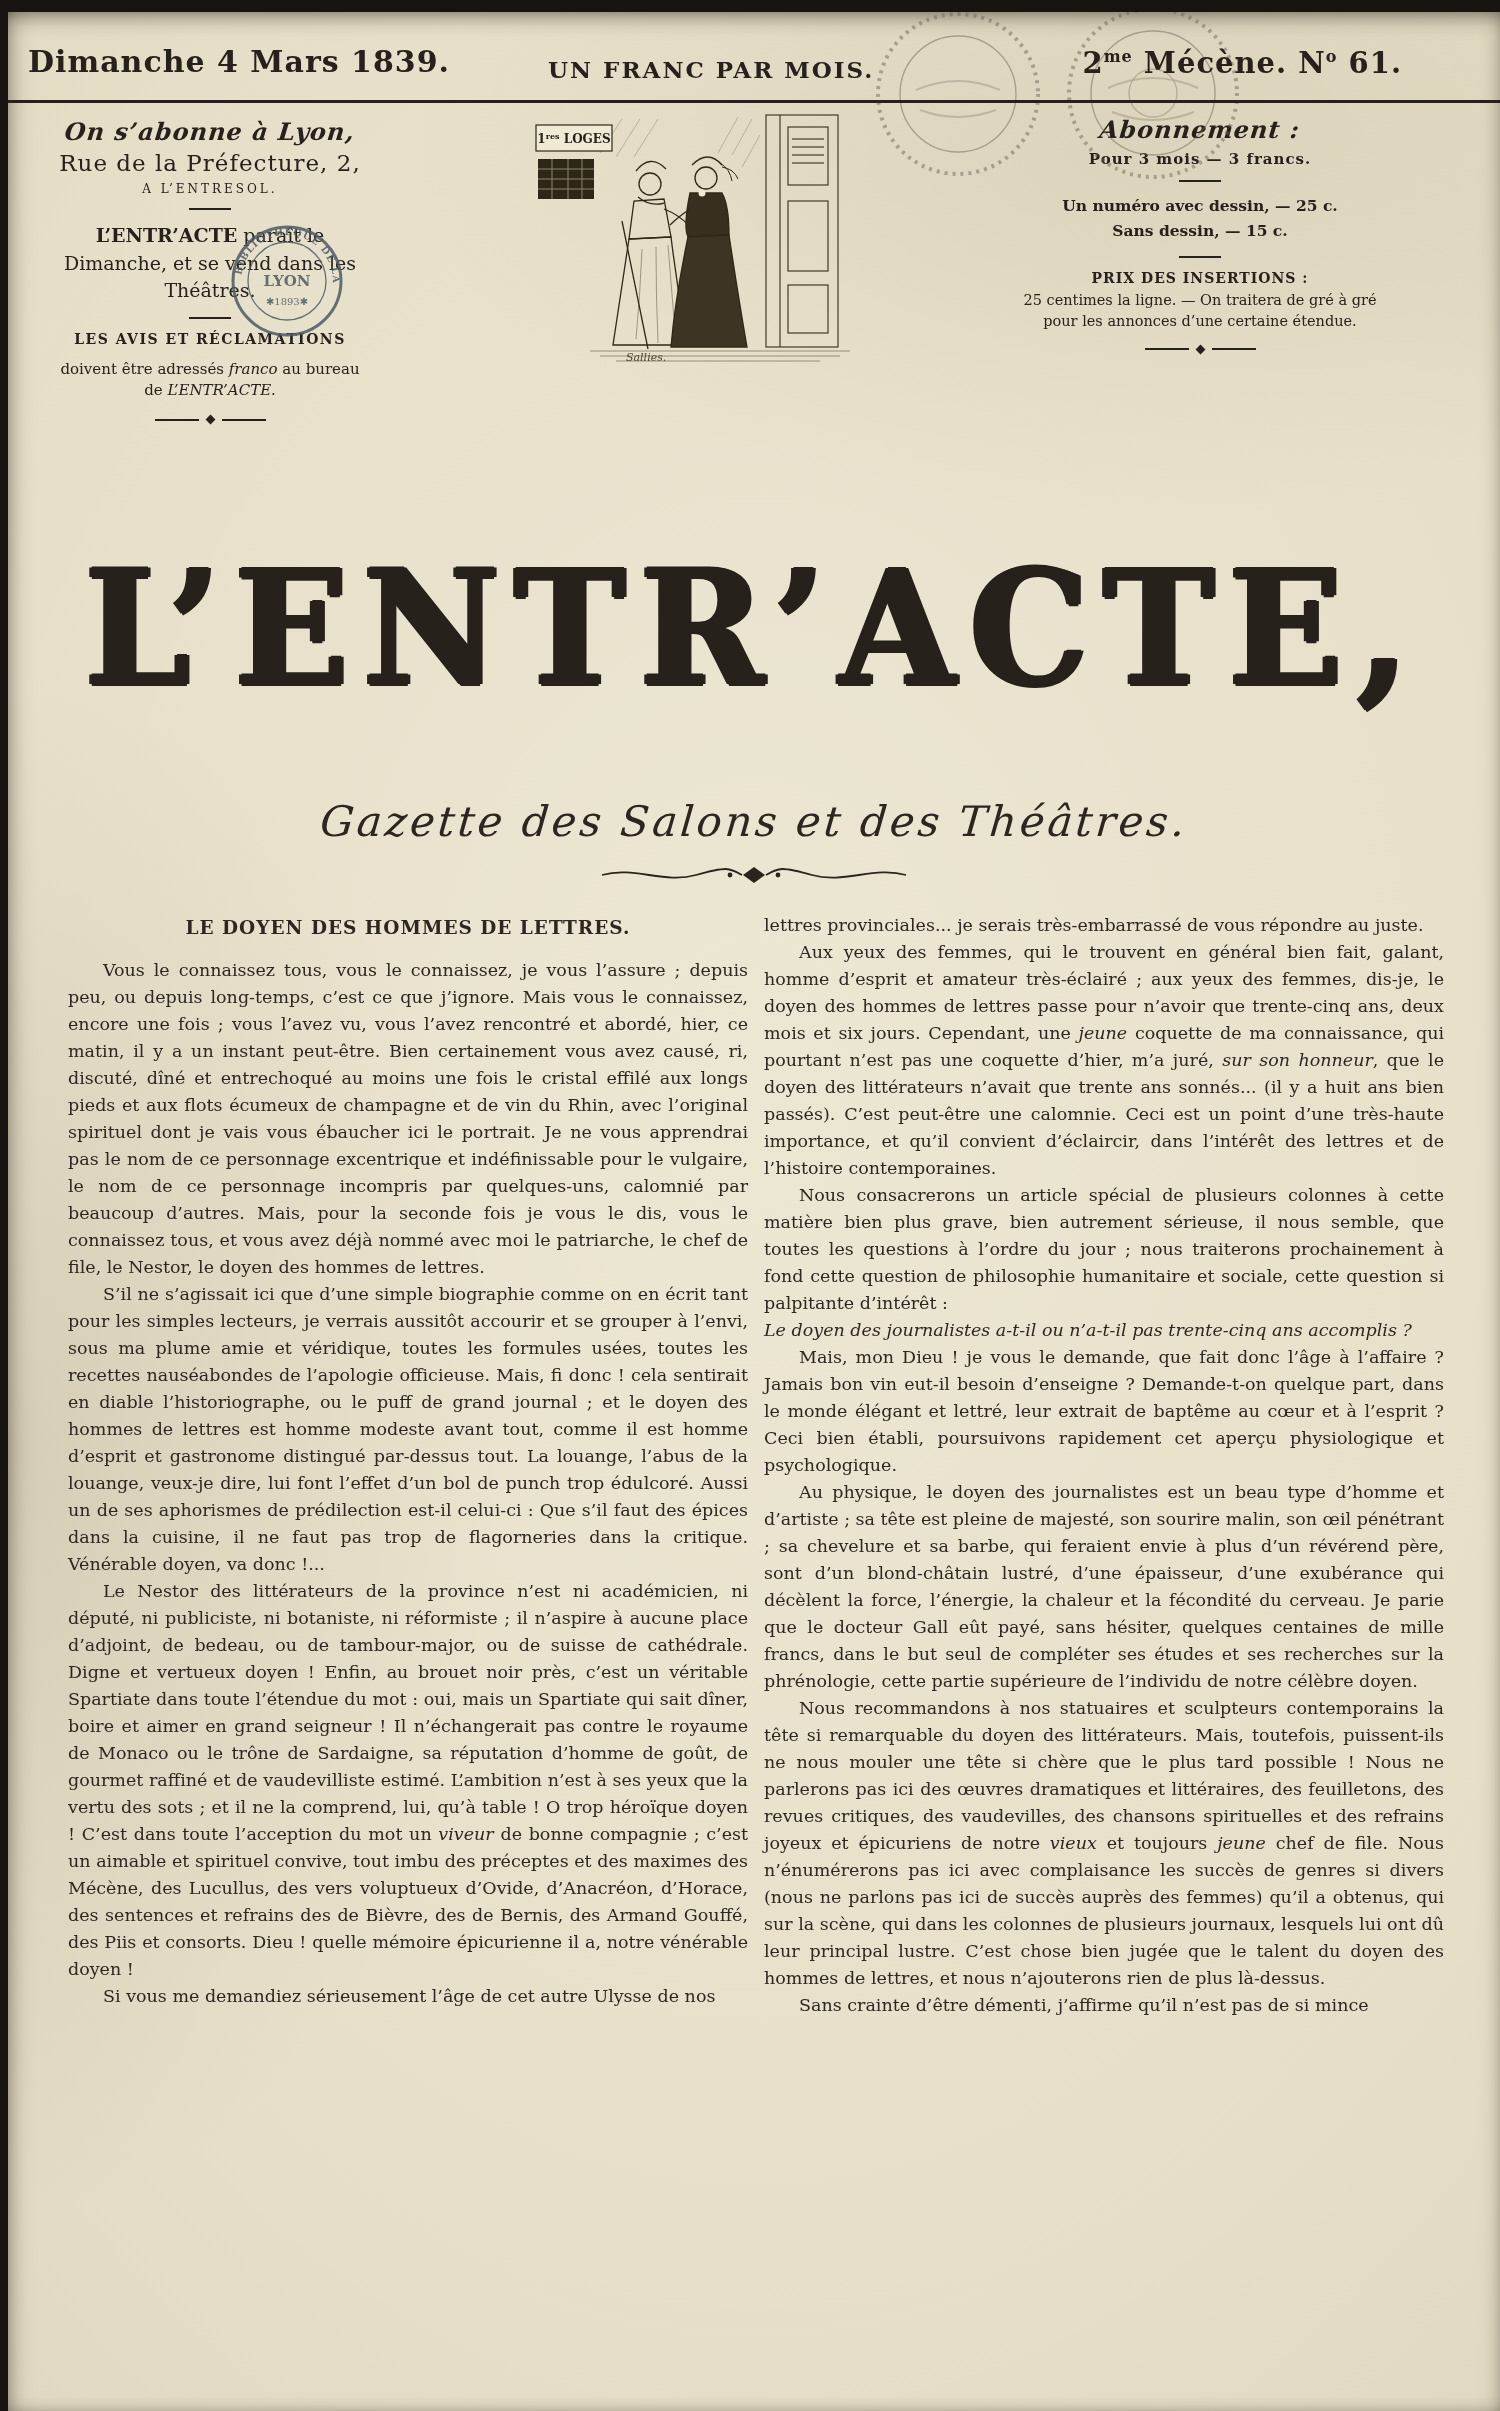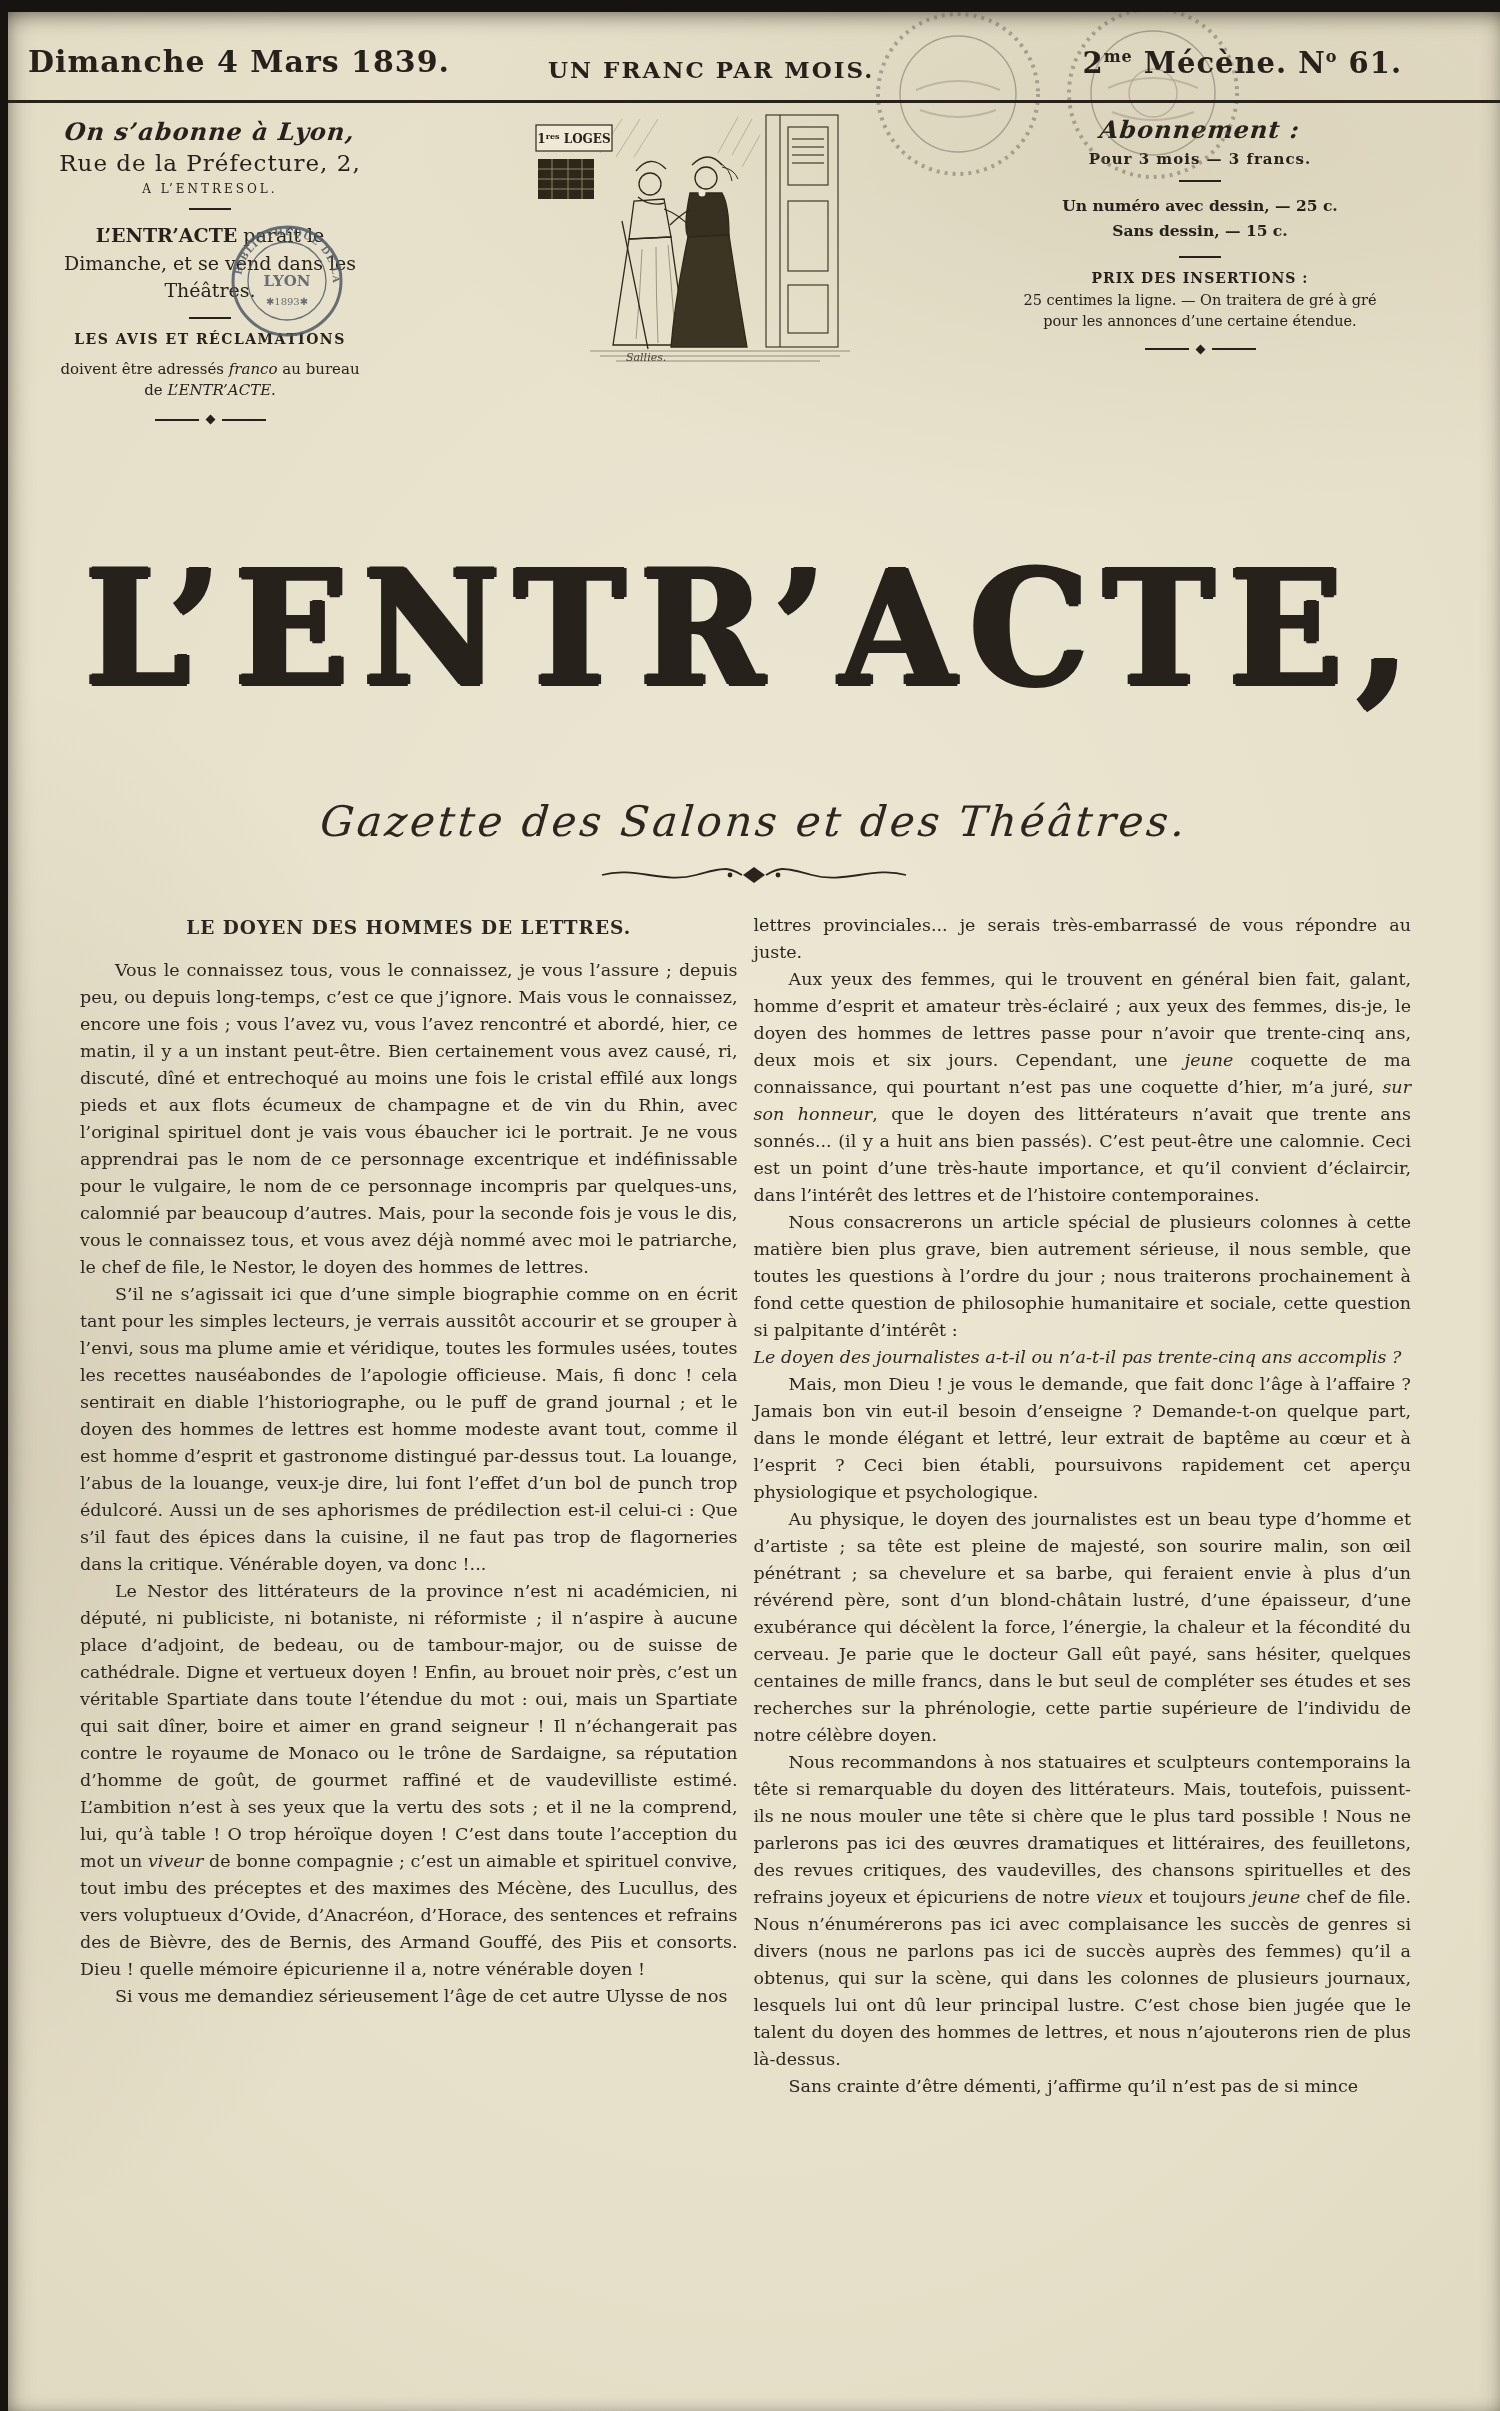--- a/index.html
+++ b/index.html
@@ -64,21 +64,21 @@
     margin-top:60px;text-align:center;font-size:42px;font-style:italic;letter-spacing:3px;
     transform:skewX(-5deg);color:#2b261e;
   }
   .banner{
     margin-top:44px;text-align:center;font-size:35px;font-weight:bold;letter-spacing:5px;white-space:nowrap;
     color:#332d22;
     text-shadow:1.5px 1.5px 0 rgba(165,152,118,.6), -0.5px -0.5px 0 rgba(60,50,30,.4);
   }
   .flourish{display:block;margin:18px auto 0;}
   
-  .columns{display:flex;gap:16px;padding:26px 89px 0 60px;margin-left:12px;}
+  .columns{display:flex;gap:16px;padding:26px 56px 0 60px;}
   .col{flex:1;font-size:17.5px;line-height:27px;text-align:justify;color:#2c2720;}
   .article-heading{
     text-align:center;font-size:18.5px;font-weight:bold;letter-spacing:1px;
     margin:2px 0 16px;
   }
   .para{margin:0;text-indent:2em;}
   .para.flush{text-indent:0;}
   sup{line-height:0;}
 </style>
 </head>

